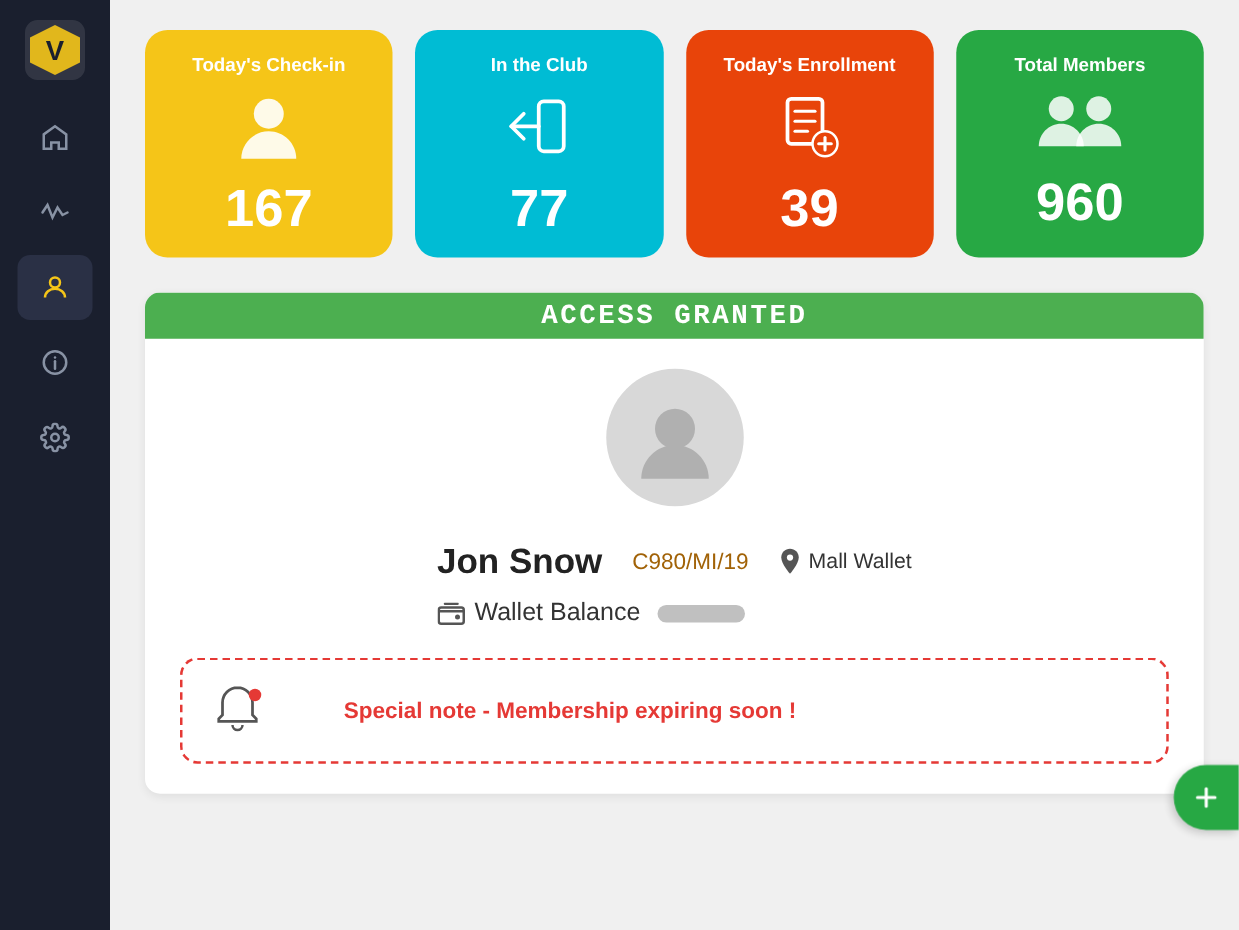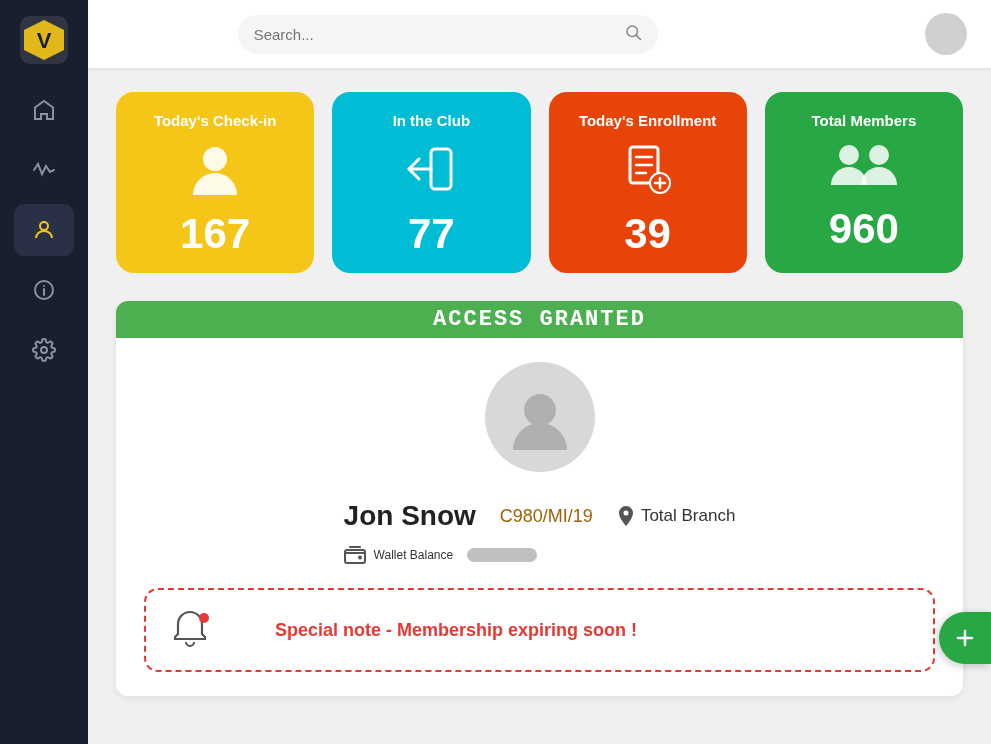--- a/index.html
+++ b/index.html
@@ -203,21 +203,21 @@
     }
     .member-info-row {
       display: flex;
       align-items: center;
       gap: 40px;
     }
     .info-item {
       display: flex;
       align-items: center;
       gap: 8px;
-      font-size: 12px;
+      font-size: 20px;
       color: #333;
     }
     .wallet-bar {
       display: inline-block;
       width: 70px;
       height: 14px;
       background: #c0c0c0;
       border-radius: 7px;
       margin-left: 6px;
     }
@@ -293,32 +293,20 @@
   <div class="sidebar-item">
     <svg width="24" height="24" viewBox="0 0 24 24" fill="none">
       <circle cx="12" cy="12" r="3" stroke="#8892a4" stroke-width="2"></circle>
       <path d="M19.4 15a1.65 1.65 0 0 0 .33 1.82l.06.06a2 2 0 0 1-2.83 2.83l-.06-.06a1.65 1.65 0 0 0-1.82-.33 1.65 1.65 0 0 0-1 1.51V21a2 2 0 0 1-4 0v-.09A1.65 1.65 0 0 0 9 19.4a1.65 1.65 0 0 0-1.82.33l-.06.06a2 2 0 0 1-2.83-2.83l.06-.06A1.65 1.65 0 0 0 4.68 15a1.65 1.65 0 0 0-1.51-1H3a2 2 0 0 1 0-4h.09A1.65 1.65 0 0 0 4.6 9a1.65 1.65 0 0 0-.33-1.82l-.06-.06a2 2 0 0 1 2.83-2.83l.06.06A1.65 1.65 0 0 0 9 4.68a1.65 1.65 0 0 0 1-1.51V3a2 2 0 0 1 4 0v.09a1.65 1.65 0 0 0 1 1.51 1.65 1.65 0 0 0 1.82-.33l.06-.06a2 2 0 0 1 2.83 2.83l-.06.06A1.65 1.65 0 0 0 19.4 9a1.65 1.65 0 0 0 1.51 1H21a2 2 0 0 1 0 4h-.09a1.65 1.65 0 0 0-1.51 1z" stroke="#8892a4" stroke-width="2" fill="none"></path>
     </svg>
   </div>
 </nav>
 
 <div class="main">
 
-  <header class="topbar">
-    <div class="search-box">
-      <input type="text" class="search-input" placeholder="Search..." style="">
-      <span class="search-icon-top">
-        <svg width="18" height="18" viewBox="0 0 24 24" fill="none">
-          <circle cx="11" cy="11" r="7" stroke="#888" stroke-width="2"></circle>
-          <line x1="16.5" y1="16.5" x2="22" y2="22" stroke="#888" stroke-width="2" stroke-linecap="round"></line>
-        </svg>
-      </span>
-    </div>
-    <div class="avatar-top"></div>
-  </header>
 
   <div class="content">
 
     <div class="stats-row">
 
       <div class="stat-card card-yellow">
         <div class="card-label">Today's Check-in</div>
         <div class="card-icon">
           <svg width="60" height="60" viewBox="0 0 60 60" fill="none">
             <circle cx="30" cy="20" r="12" fill="white" opacity="0.9"></circle>
@@ -384,21 +372,21 @@
 
           <div class="member-details">
             <div class="member-name-row">
               <span class="member-name">Jon Snow</span>
               <span class="member-id">C980/MI/19</span>
               <div class="member-location">
                 <svg width="18" height="22" viewBox="0 0 18 22" fill="none">
                   <path d="M9 1C5.13 1 2 4.13 2 8c0 5.25 7 13 7 13s7-7.75 7-13c0-3.87-3.13-7-7-7z" fill="#555"></path>
                   <circle cx="9" cy="8" r="2.5" fill="white"></circle>
                 </svg>
-                <span>Total Branch</span>
+                <span>Mall Wallet</span>
               </div>
             </div>
             <div class="member-info-row">
               <div class="info-item">
                 <svg width="22" height="18" viewBox="0 0 22 18" fill="none">
                   <rect x="1" y="4" width="20" height="13" rx="2" stroke="#555" stroke-width="2" fill="none"></rect>
                   <path d="M1 7h20" stroke="#555" stroke-width="2"></path>
                   <path d="M6 1h10" stroke="#555" stroke-width="2" stroke-linecap="round"></path>
                   <circle cx="16" cy="11.5" r="2" fill="#555"></circle>
                 </svg>

